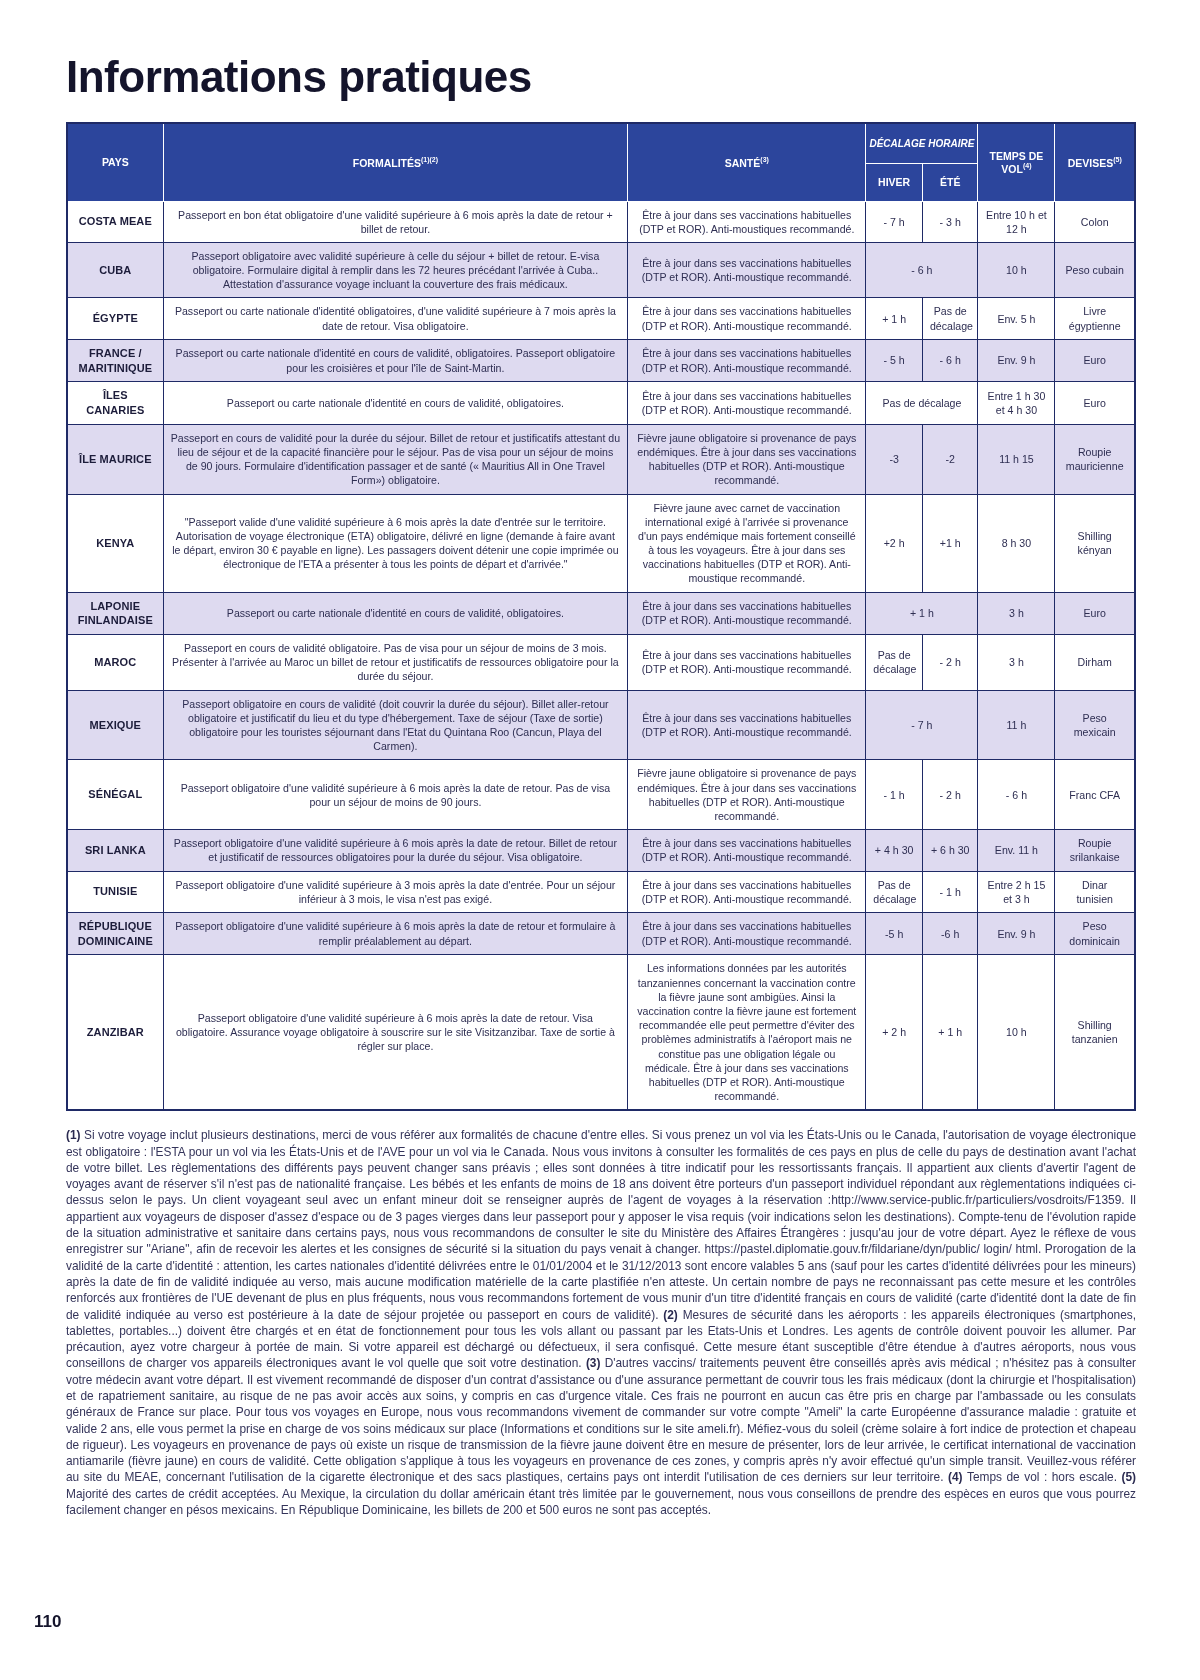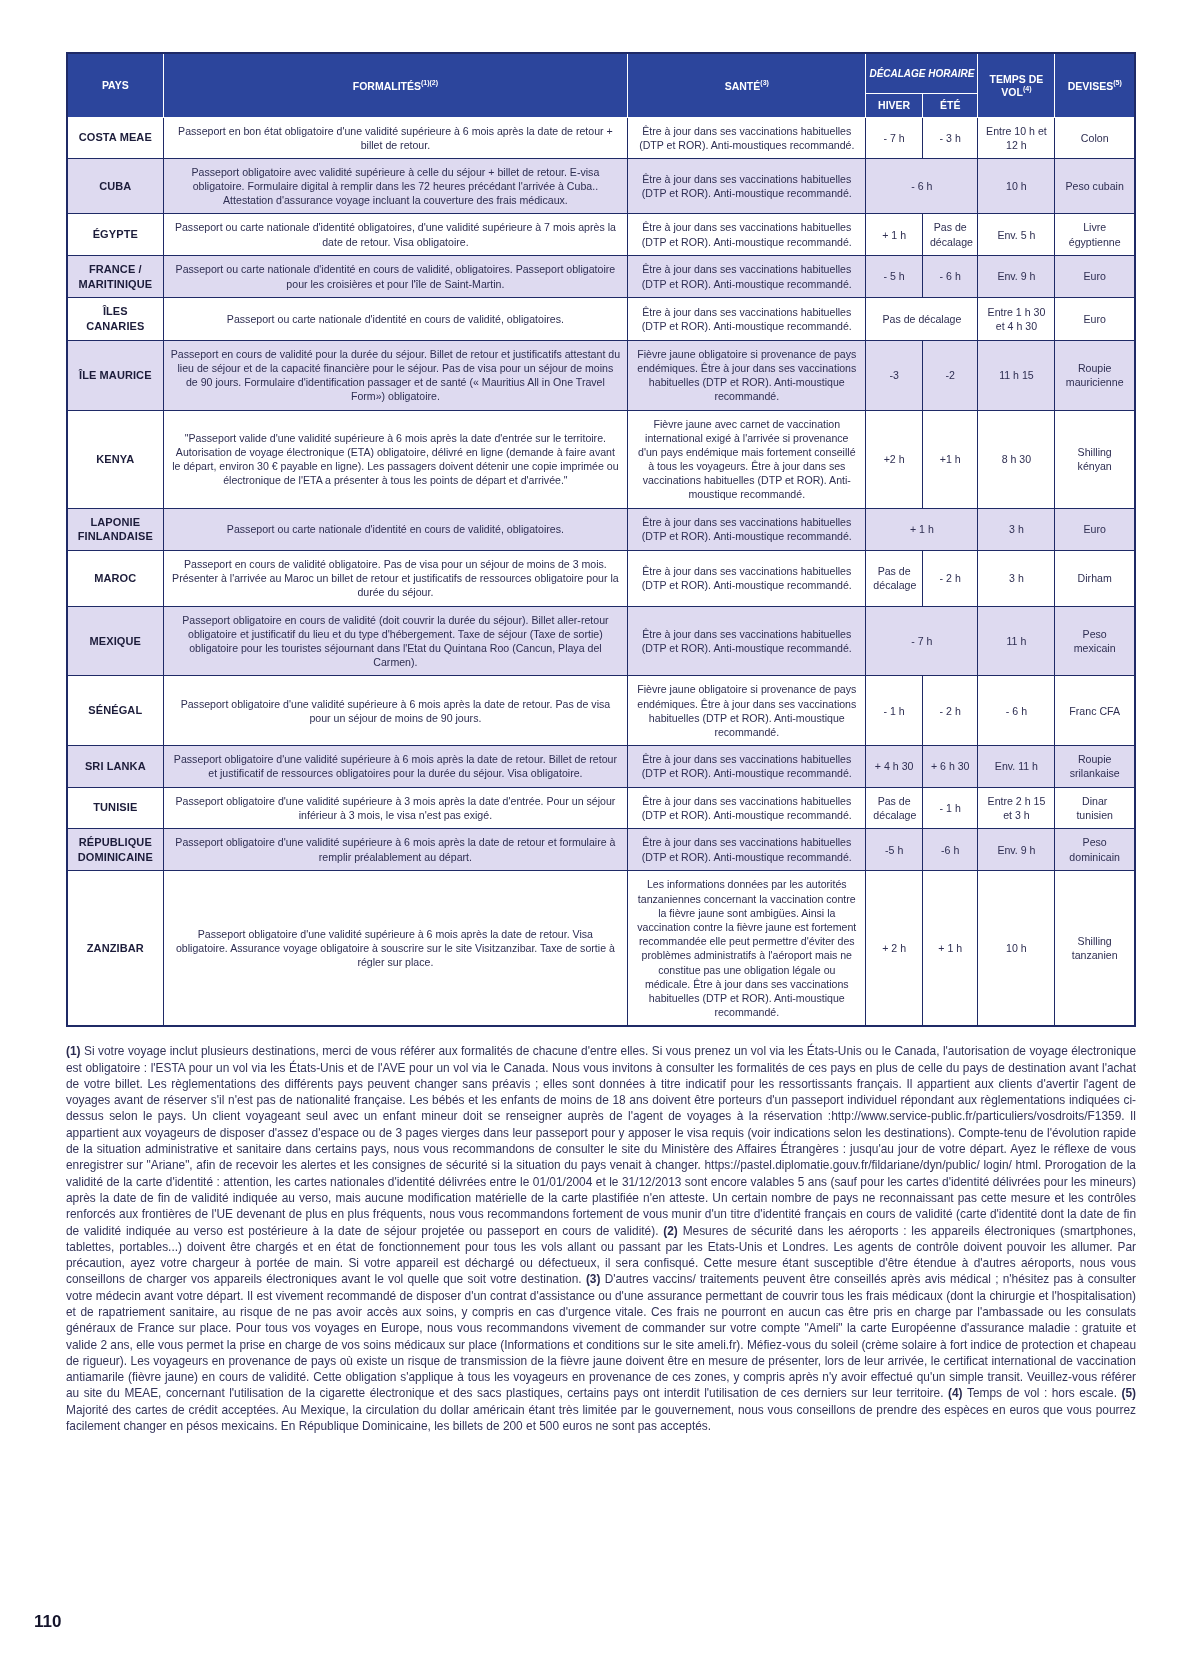--- a/index.html
+++ b/index.html
@@ -32,21 +32,21 @@
     background: #2c459c;
     color: #ffffff;
     font-weight: 700;
     font-size: 10.5px;
     border: 1px solid #ffffff;
     padding: 3px 2px;
     text-align: center;
     vertical-align: middle;
   }
   .info-table thead tr.hrow1 th { height: 40px; }
-  .info-table thead tr.hrow2 th { height: 24px; }
+  .info-table thead tr.hrow2 th { height: 38px; }
   .info-table th .suptext {
     font-size: 7px;
     vertical-align: super;
     font-weight: 700;
   }
   .info-table th.th-decalage { font-size: 10px; white-space: nowrap; font-style: italic; }
 
   .info-table td {
     border: 1.5px solid #1f2a66;
     padding: 6px 7px;
@@ -80,20 +80,21 @@
     top: 1612px;
     font-size: 17px;
     font-weight: 700;
     color: #14142b;
   }
 </style>
 </head>
 <body>
 
 <div class="page">
+  <h1 class="page-title">Informations pratiques</h1>
 
   <table class="info-table">
     <colgroup>
       <col style="width:9%">
       <col style="width:43.5%">
       <col style="width:22.3%">
       <col style="width:5.3%">
       <col style="width:5.2%">
       <col style="width:7.2%">
       <col style="width:7.5%">

